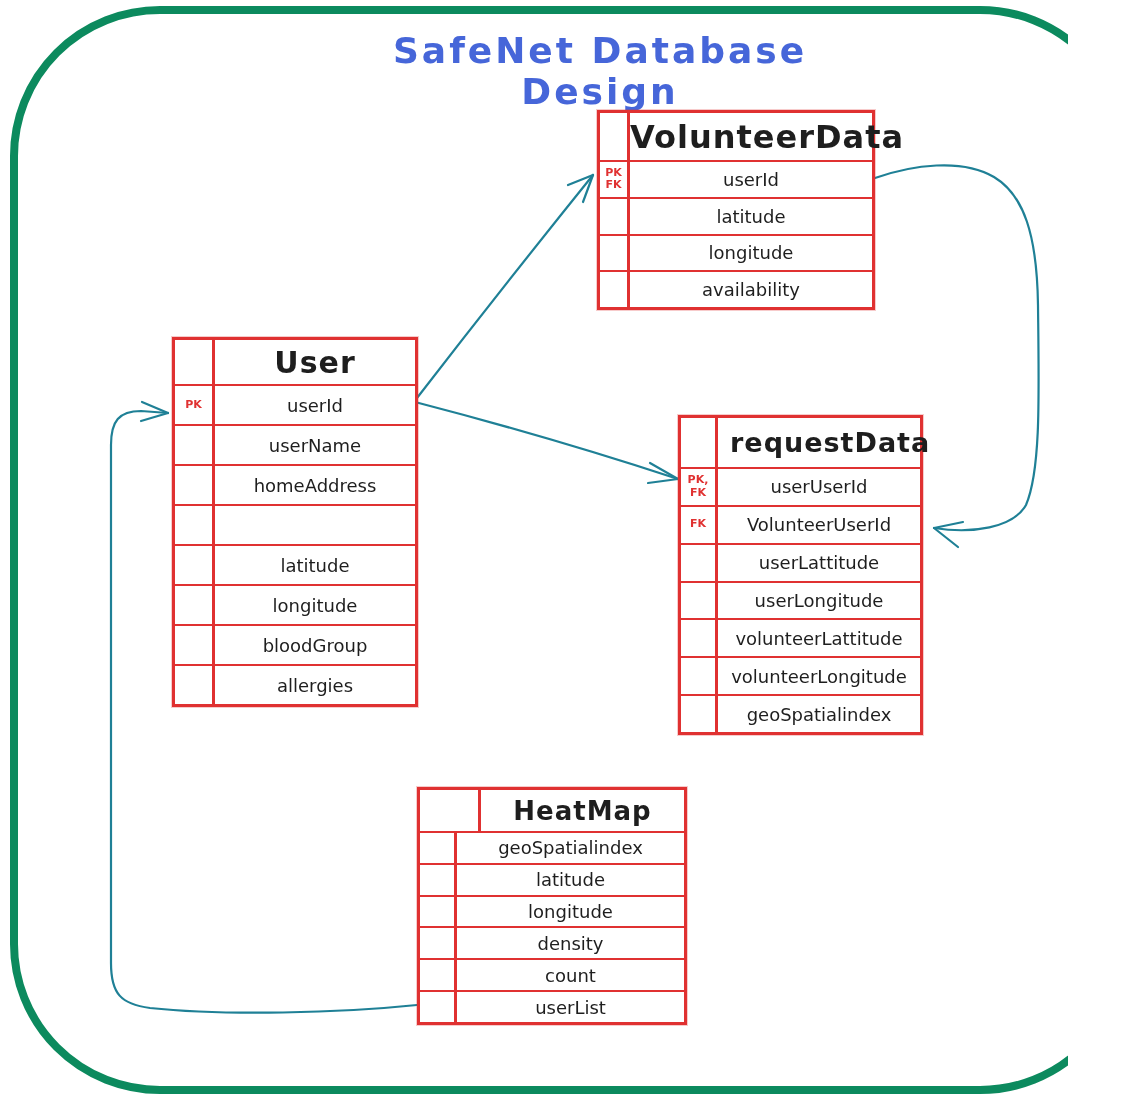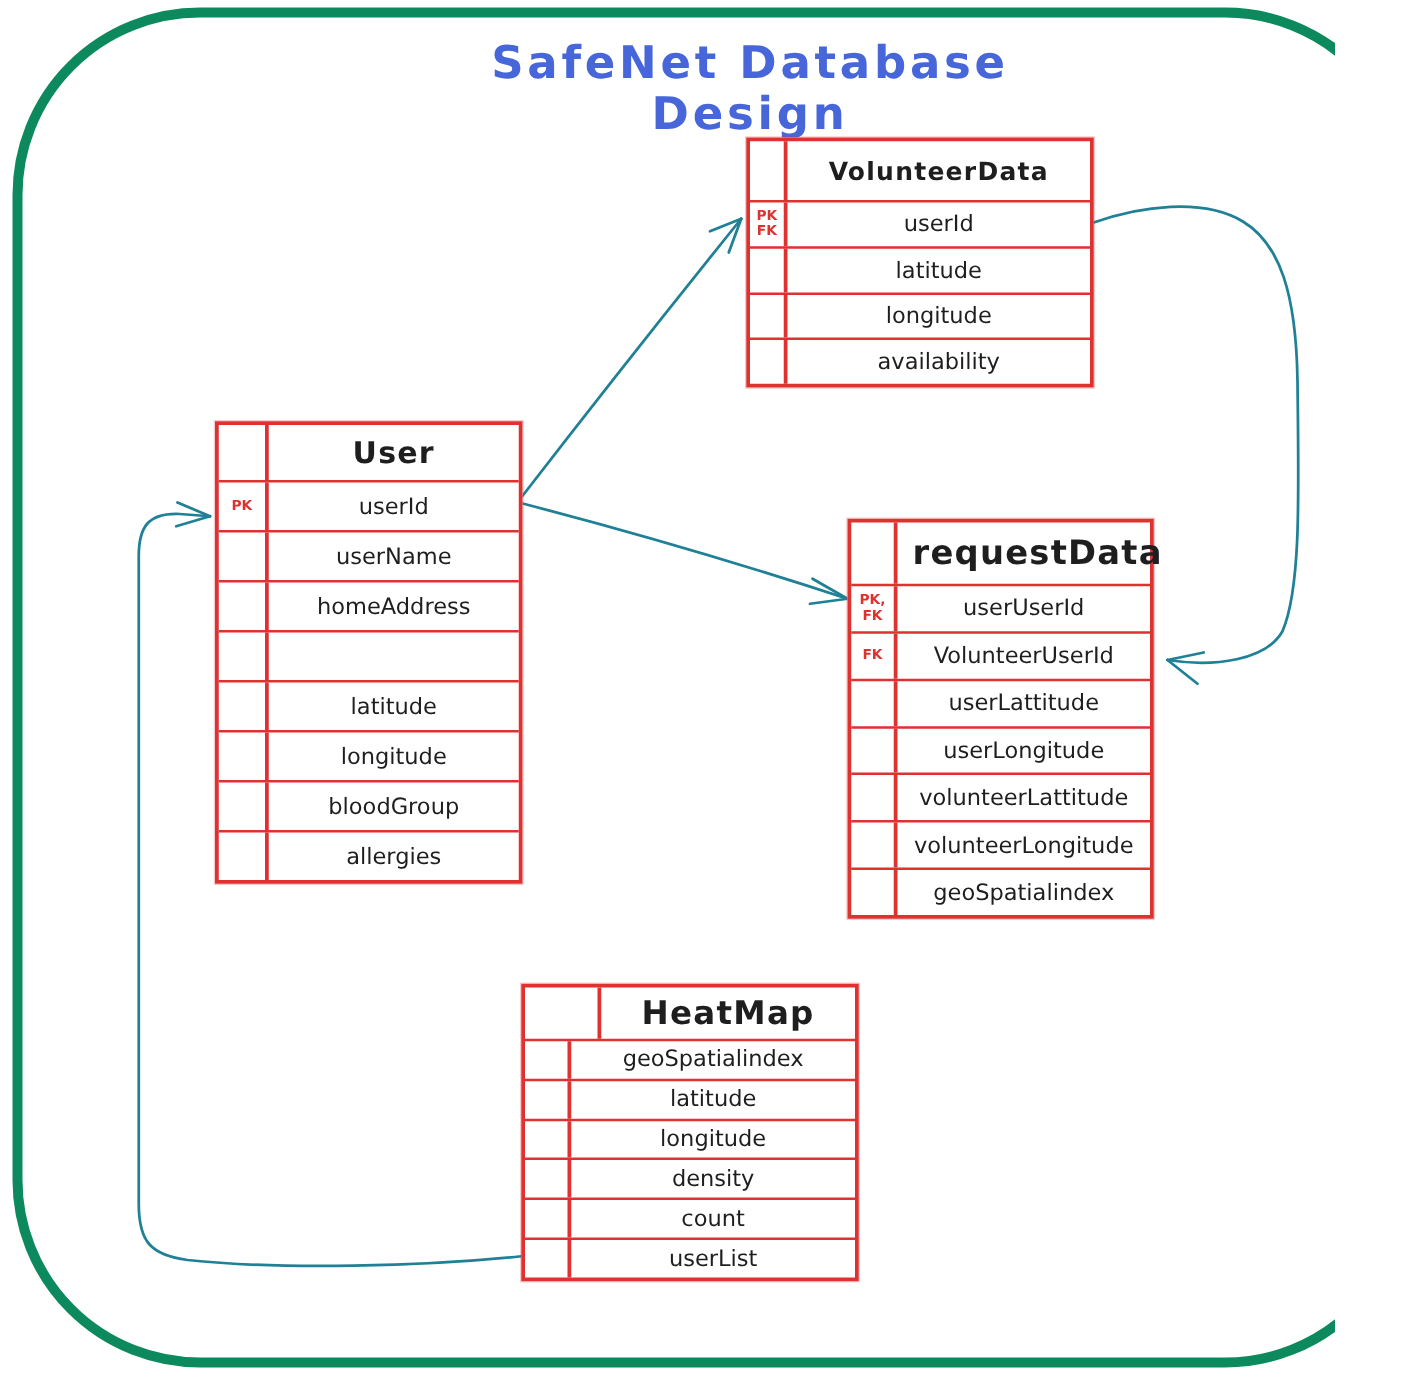--- a/index.html
+++ b/index.html
@@ -36,23 +36,23 @@
   .er-name {
     flex:1; display:flex; align-items:center; justify-content:center;
     font-weight:bold; color:var(--field-text,#1e1e1e); letter-spacing:1px;
   }
   .er-field {
     flex:1; display:flex; align-items:center; justify-content:center;
     font-size:18px; color:var(--field-text,#1e1e1e);
   }
   
   .t-volunteer { left:597px; top:110px;  width:278px; height:200px; --keyw:27px; }
-  .t-volunteer .er-head { height:47px; } .t-volunteer .er-name { font-size:20px; }
+  .t-volunteer .er-head { height:47px; } .t-volunteer .er-name { font-size:32px; }
   .t-user      { left:172px; top:337px;  width:246px; height:370px; --keyw:37px; }
-  .t-user .er-head { height:44px; }      .t-user .er-name { font-size:24px; }
+  .t-user .er-head { height:44px; }      .t-user .er-name { font-size:30px; }
   .t-request   { left:678px; top:415px;  width:245px; height:320px; --keyw:34px; }
   .t-request .er-head { height:49px; }   .t-request .er-name { font-size:27px;margin-left:12px; }
   .t-heatmap   { left:417px; top:787px;  width:270px; height:238px; --keyw:34px; }
   .t-heatmap .er-head { height:41px;padding-left:24px; }   .t-heatmap .er-name { font-size:26px; }
 </style>
 </head>
 <body>
 
 <div id="canvas">
 

